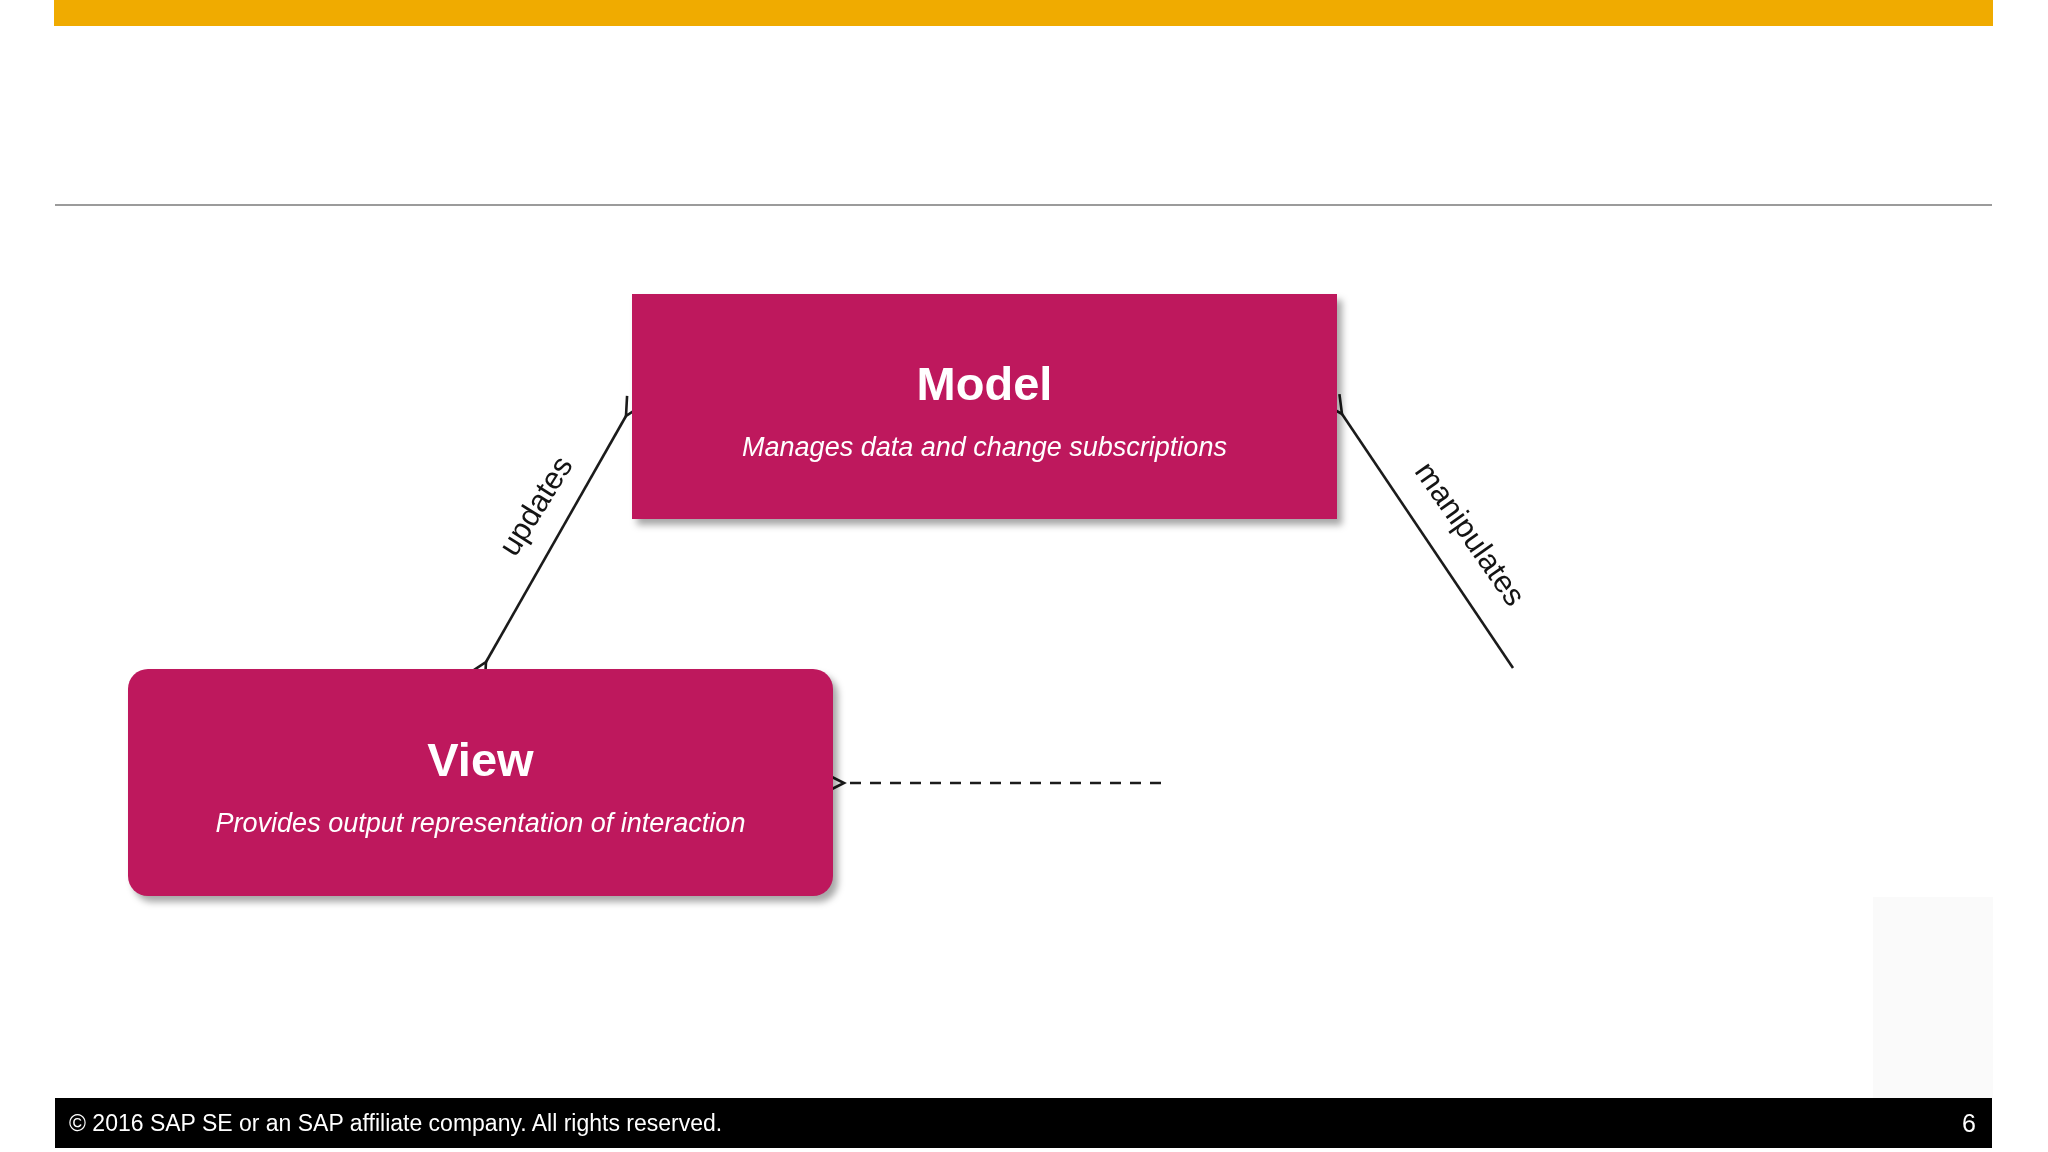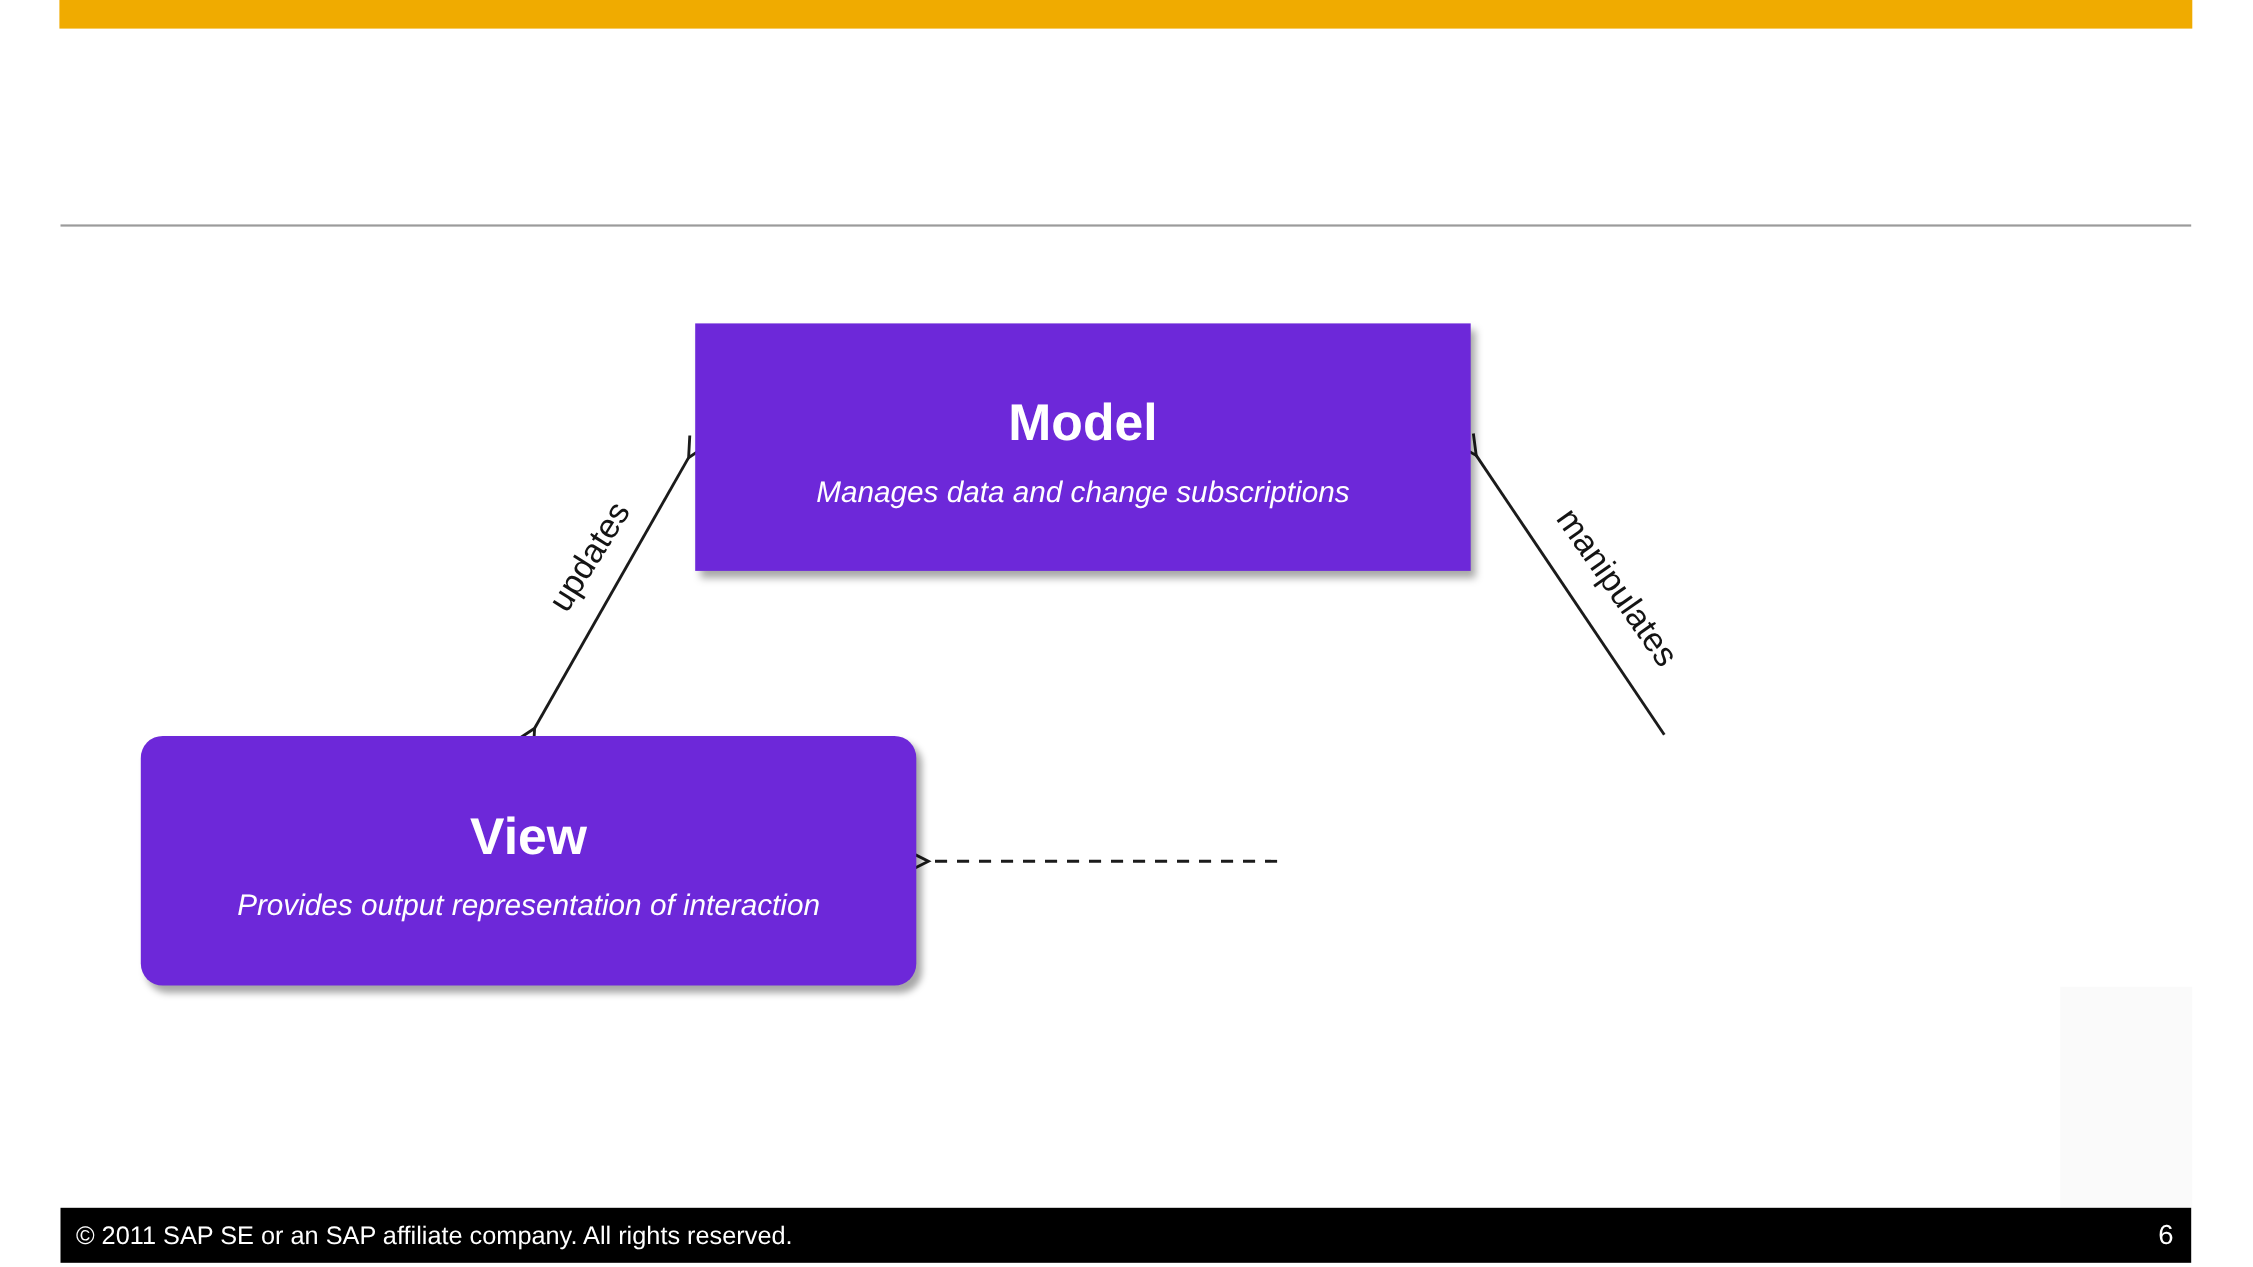--- a/index.html
+++ b/index.html
@@ -43,21 +43,21 @@
     height: 2px;
     background: #9B9B9B;
   }
   .arrows {
     position: absolute;
     left: 0;
     top: 0;
   }
   .mvc-box {
     position: absolute;
-    background: #6d28d9;
+    background: #be185d;
     color: #FFFFFF;
     display: flex;
     flex-direction: column;
     align-items: center;
     justify-content: center;
     gap: 26px;
     padding-top: 10px;
     box-sizing: border-box;
     text-align: center;
     box-shadow: 5px 6px 7px rgba(0,0,0,0.35);
@@ -148,17 +148,17 @@
   </div>
 
 
   <div class="arrow-label label-updates">updates</div>
 
   <div class="arrow-label label-manipulates">manipulates</div>
 
   <div class="page-edge-artifact"></div>
 
   <div class="footer-bar">
-    <span class="footer-copyright">© 2011 SAP SE or an SAP affiliate company. All rights reserved.</span>
+    <span class="footer-copyright">© 2016 SAP SE or an SAP affiliate company. All rights reserved.</span>
     <span class="footer-page">6</span>
   </div>
 
 </div>
 
 </body></html>

